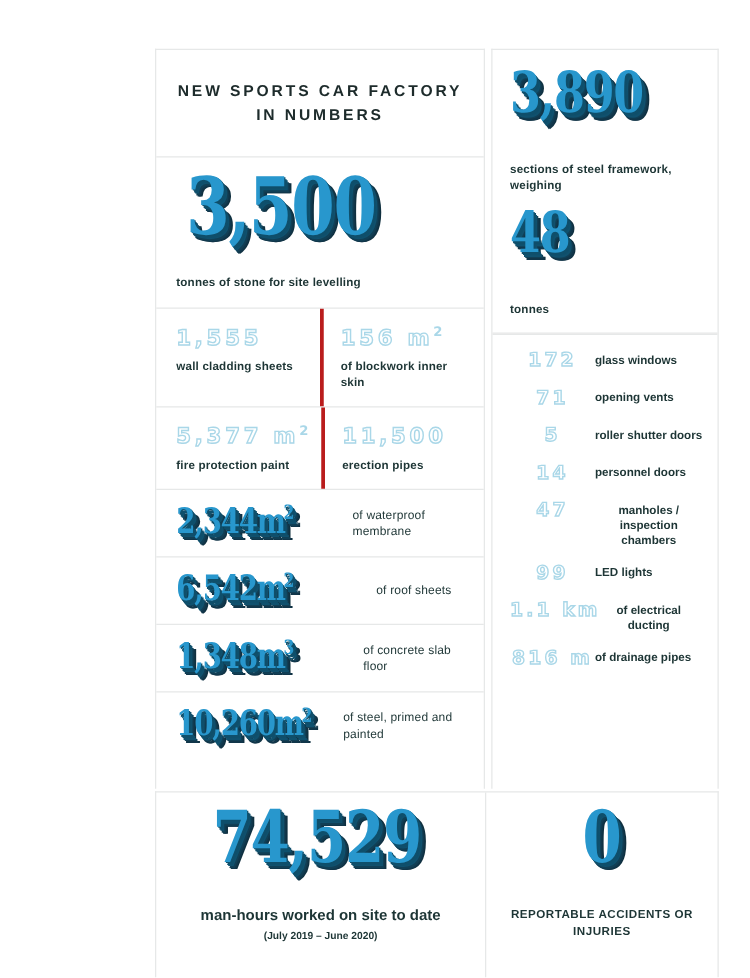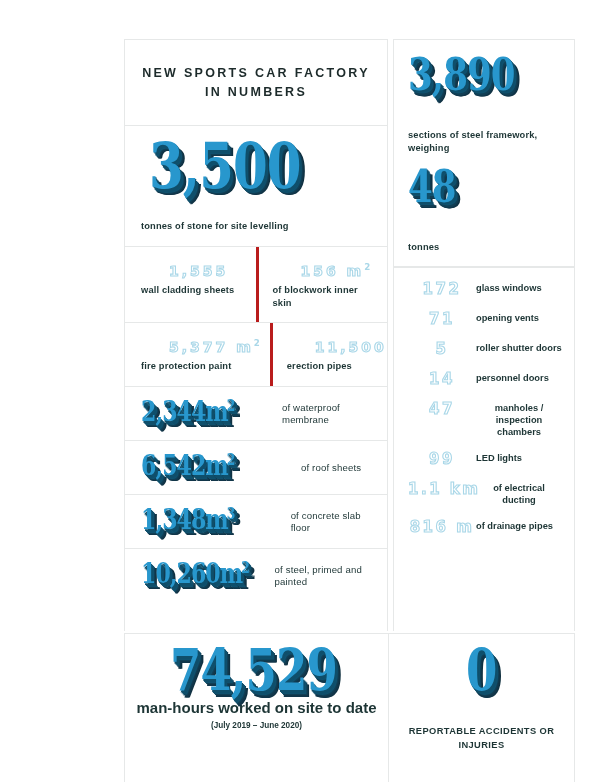--- a/index.html
+++ b/index.html
@@ -66,21 +66,21 @@
 
   
   #hero{padding:20px 16px 14px 16px;}
   #hero .big{font-size:52px;margin-left:8px;}
   #hero-cap{margin-top:22px;}
 
   
   .lgrid{display:flex;}
   .lcell{flex:1;padding:14px 10px 13px 16px;box-sizing:border-box;}
   .lcell.second{border-left:3px solid #b91c1c;padding-left:14px;}
-  .lcell .thin{font-size:14px;margin-bottom:7px;margin-left:28px;}
+  .lcell .thin{font-size:17px;margin-bottom:7px;}
   .lcell .cap{font-size:9.3px;}
 
   
   .row3d{display:flex;align-items:center;padding:13px 10px 11px 16px;box-sizing:border-box;min-height:53px;}
   .row3d .numwrap{width:160px;}
   .row3d .big{font-size:23px;}
   .row3d .cap{font-weight:normal;font-size:9.6px;color:#1d3535;}
 
   
   .rblock{padding:16px 14px 12px 14px;}
@@ -97,21 +97,21 @@
   .ritem .rnum{width:68px;flex:0 0 68px;}
   .ritem .thin{font-size:15px;letter-spacing:2.5px;}
   .ritem .rcap{font-size:9.3px;font-weight:bold;color:#1d3535;line-height:1.3;padding-top:2px;}
 
   
   #bottom-inner{display:flex;height:100%;}
   #bottom-left{flex:0 0 263px;text-align:center;padding-top:18px;box-sizing:border-box;}
   #bottom-right{flex:1;text-align:center;padding-top:18px;box-sizing:border-box;border-left:1px solid #e6e8e8;}
   #bottom-left .big{font-size:47px;}
   #bottom-right .big{font-size:47px;}
-  #b-cap1{font-size:15px;font-weight:bold;color:#1d3535;}
+  #b-cap1{margin-top:26px;font-size:12px;font-weight:bold;color:#1d3535;}
   #b-cap2{margin-top:5px;font-size:8.2px;font-weight:bold;color:#1d3535;}
   #b-cap3{margin-top:26px;font-size:9.3px;font-weight:bold;color:#1d3535;
           letter-spacing:.4px;line-height:1.5;}
   .center-big{display:inline-block;}
 </style>
 </head>
 <body>
 
 <div class="page">
 

